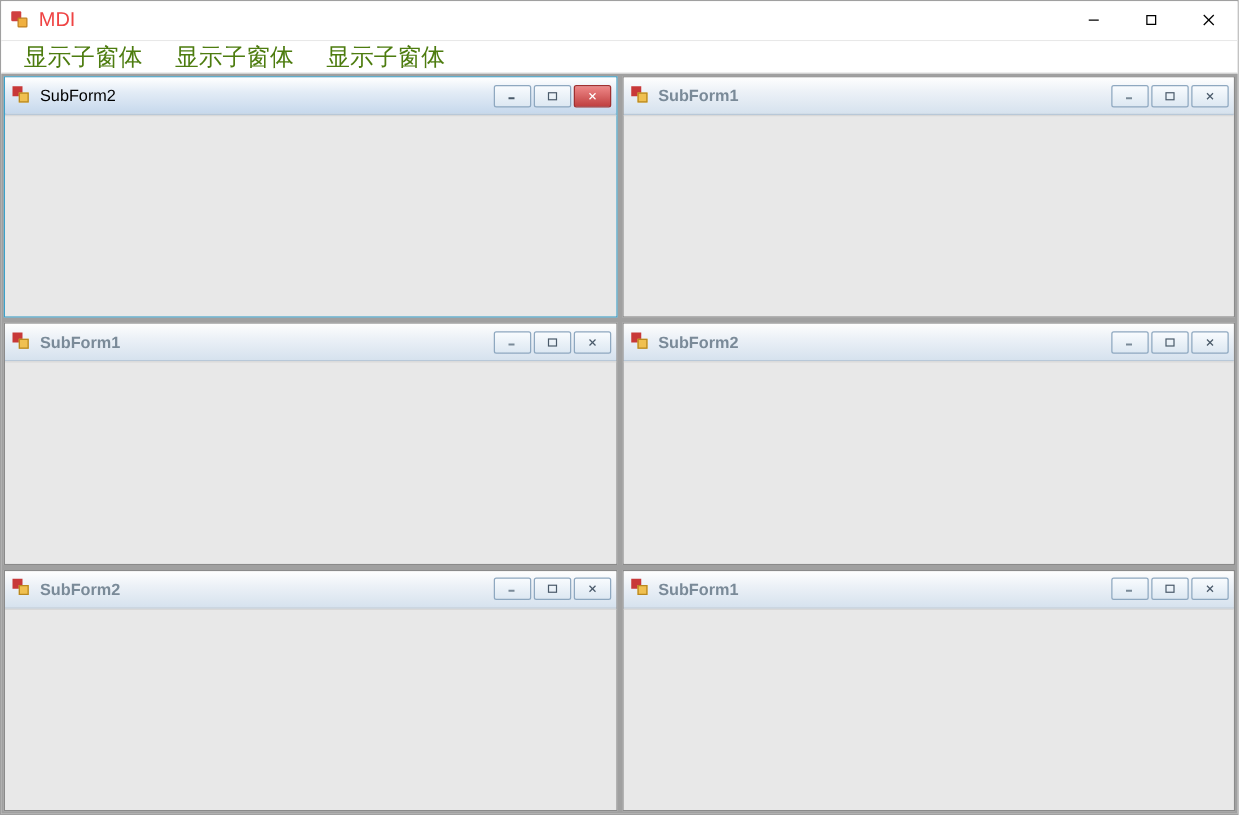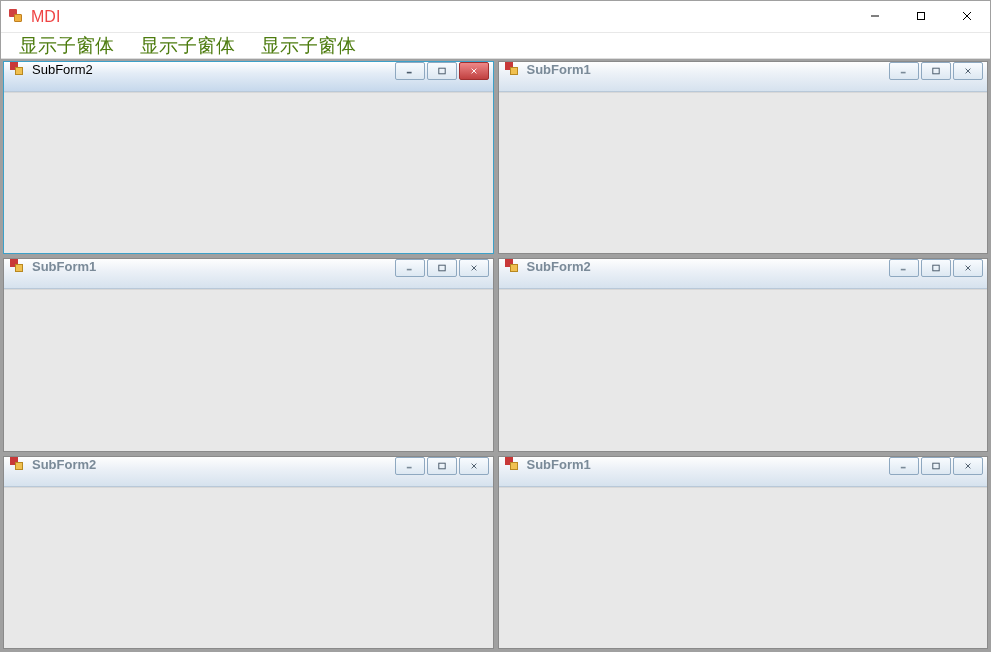--- a/index.html
+++ b/index.html
@@ -83,20 +83,21 @@
       flex-direction: column;
     }
     .child-window.active {
       border: 1px solid #3ca0c8;
       box-shadow: 0 0 0 1px #6cc8e8 inset;
     }
     .child-titlebar {
       height: 30px;
       background: linear-gradient(to bottom, #ffffff 0%, #e3ecf6 40%, #c6d8ec 100%);
       display: flex;
+      align-items: center;
       padding: 0 4px 0 6px;
       border-bottom: 1px solid #b8c8d8;
     }
     .child-window:not(.active) .child-titlebar {
       background: linear-gradient(to bottom, #fefefe 0%, #ecf1f7 40%, #d6e2ee 100%);
     }
     .child-titlebar .form-icon {
       width:16px; height:16px; margin-right:6px; position:relative;
     }
     .form-icon .fi-red, .form-icon .fi-yel {

